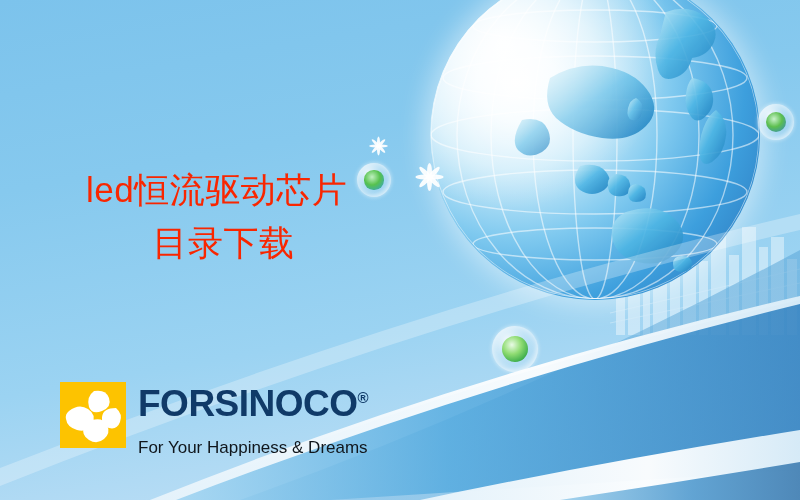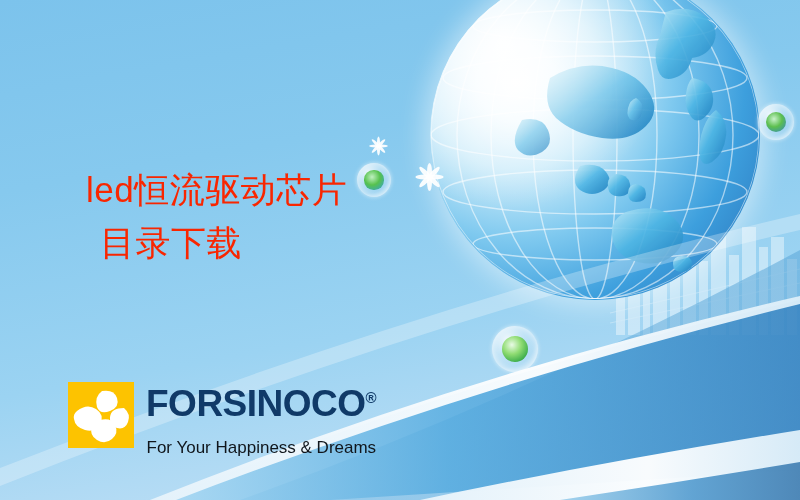--- a/index.html
+++ b/index.html
@@ -98,24 +98,24 @@
   
   #headline{
     position:absolute;left:86px;top:163px;
     color:#f92600;
     font-size:35px;
     line-height:53px;
     letter-spacing:.5px;
     white-space:nowrap;
     font-family:"Liberation Sans","DejaVu Sans",sans-serif;
   }
-  #headline .l2{display:block;padding-left:14px;}
-
-  
-  #logo{position:absolute;left:68px;top:382px;display:flex;align-items:flex-start;text-align:right;}
+  #headline .l2{display:block;padding-left:14px;text-align:center;}
+
+  
+  #logo{position:absolute;left:60px;top:382px;display:flex;align-items:flex-start;}
   #logo-mark{
     width:66px;height:66px;background:#fdc300;
     position:relative;flex:0 0 auto;
   }
   #logo-text{margin-left:12px;padding-top:3px;}
   #logo-name{
     font-size:37px;font-weight:bold;color:#103a68;
     letter-spacing:-.5px;line-height:1;
     font-family:"Liberation Sans","DejaVu Sans",sans-serif;
   }

